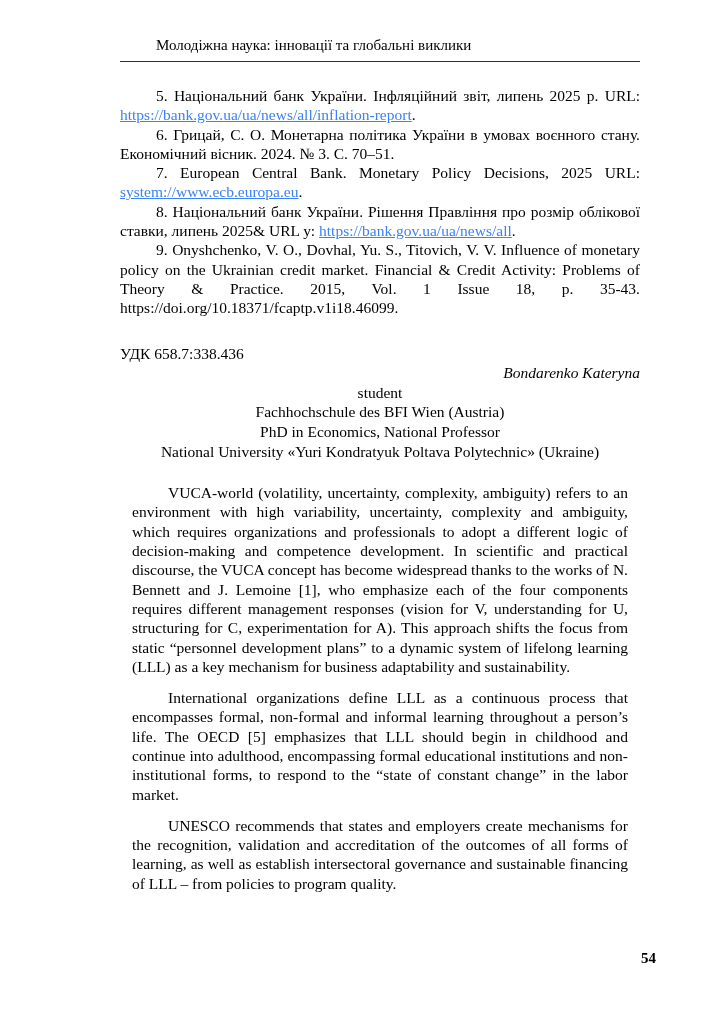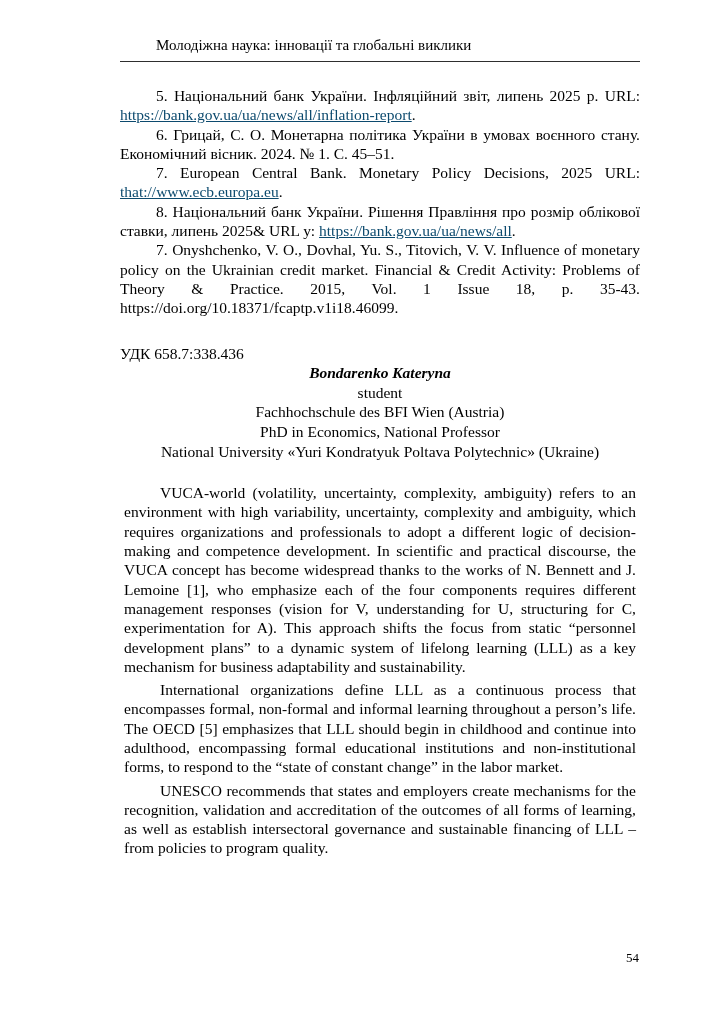--- a/index.html
+++ b/index.html
@@ -32,74 +32,75 @@
     margin-top: 24px;
     font-size: 15.5px;
     line-height: 19.3px;
   }
   .ref {
     margin: 0;
     text-indent: 36px;
     text-align: justify;
   }
   .ref-link {
-    color: #0c4a6e;
+    color: #3b82f6;
     text-decoration: underline;
     cursor: pointer;
   }
   .it { }
   .udc {
     margin-top: 26px;
     font-size: 15.5px;
     line-height: 19.6px;
   }
   .authors {
     text-align: center;
     font-size: 15.5px;
     line-height: 19.6px;
   }
-  .bi { font-weight: bold; font-style: italic; }
+  .bi { font-weight: normal; font-style: italic; text-align: right; }
   .title {
     margin: 17px 0 0 0;
     text-align: center;
     font-size: 16px;
     line-height: 20.5px;
     font-weight: bold;
   }
   .bodytext { margin-top: 22px; }
   .para {
-    margin: 4px;
+    margin: 12px;
     text-indent: 36px;
     text-align: justify;
     font-size: 15.5px;
     line-height: 19.3px;
     overflow-wrap: break-word;
   }
   .pagenum {
     position: absolute;
     top: 950px;
-    right: 85px;
-    font-size: 13px;
+    right: 68px;
+    font-size: 15px;
+    font-weight: bold;
   }
 </style>
 </head>
 <body>
 
 <div class="page">
 
   <header class="running-header">
     <span>Молодіжна наука: інновації та глобальні виклики</span>
   </header>
 
   <section class="refs">
     <p class="ref"><span>5. Національний банк України. </span><span class="it">Інфляційний звіт, липень 2025 р.</span><span> URL: </span><a href="#" class="ref-link">https://bank.gov.ua/ua/news/all/inflation-report</a><span>.</span></p>
-    <p class="ref"><span>6. Грицай, С. О. Монетарна політика України в умовах воєнного стану. </span><span class="it">Економічний вісник</span><span>. 2024. № 1. С. 45–51.</span></p>
-    <p class="ref"><span>7. European Central Bank. </span><span class="it">Monetary Policy Decisions, 2025</span><span> URL: </span><a href="#" class="ref-link">that://www.ecb.europa.eu</a><span>.</span></p>
+    <p class="ref"><span>6. Грицай, С. О. Монетарна політика України в умовах воєнного стану. </span><span class="it">Економічний вісник</span><span>. 2024. № 3. С. 70–51.</span></p>
+    <p class="ref"><span>7. European Central Bank. </span><span class="it">Monetary Policy Decisions, 2025</span><span> URL: </span><a href="#" class="ref-link">system://www.ecb.europa.eu</a><span>.</span></p>
     <p class="ref"><span>8. Національний банк України. </span><span class="it">Рішення Правління про розмір облікової ставки, липень 2025&amp;</span><span> URL у: </span><a href="#" class="ref-link">https://bank.gov.ua/ua/news/all</a><span>.</span></p>
-    <p class="ref"><span>7. Onyshchenko, V. O., Dovhal, Yu. S., Titovich, V. V. Influence of monetary policy on the Ukrainian credit market. </span><span class="it">Financial &amp; Credit Activity: Problems of Theory &amp; Practice</span><span>. 2015, Vol. 1 Issue 18, p. 35-43. https://doi.org/10.18371/fcaptp.v1i18.46099.</span></p>
+    <p class="ref"><span>9. Onyshchenko, V. O., Dovhal, Yu. S., Titovich, V. V. Influence of monetary policy on the Ukrainian credit market. </span><span class="it">Financial &amp; Credit Activity: Problems of Theory &amp; Practice</span><span>. 2015, Vol. 1 Issue 18, p. 35-43. https://doi.org/10.18371/fcaptp.v1i18.46099.</span></p>
   </section>
 
   <div class="udc">УДК 658.7:338.436</div>
 
   <section class="authors">
     <div class="bi">Bondarenko Kateryna</div>
     <div>student</div>
     <div>Fachhochschule des BFI Wien (Austria)</div>
     <div>PhD in Economics, National Professor</div>
     <div>National University «Yuri Kondratyuk Poltava Polytechnic» (Ukraine)</div>

